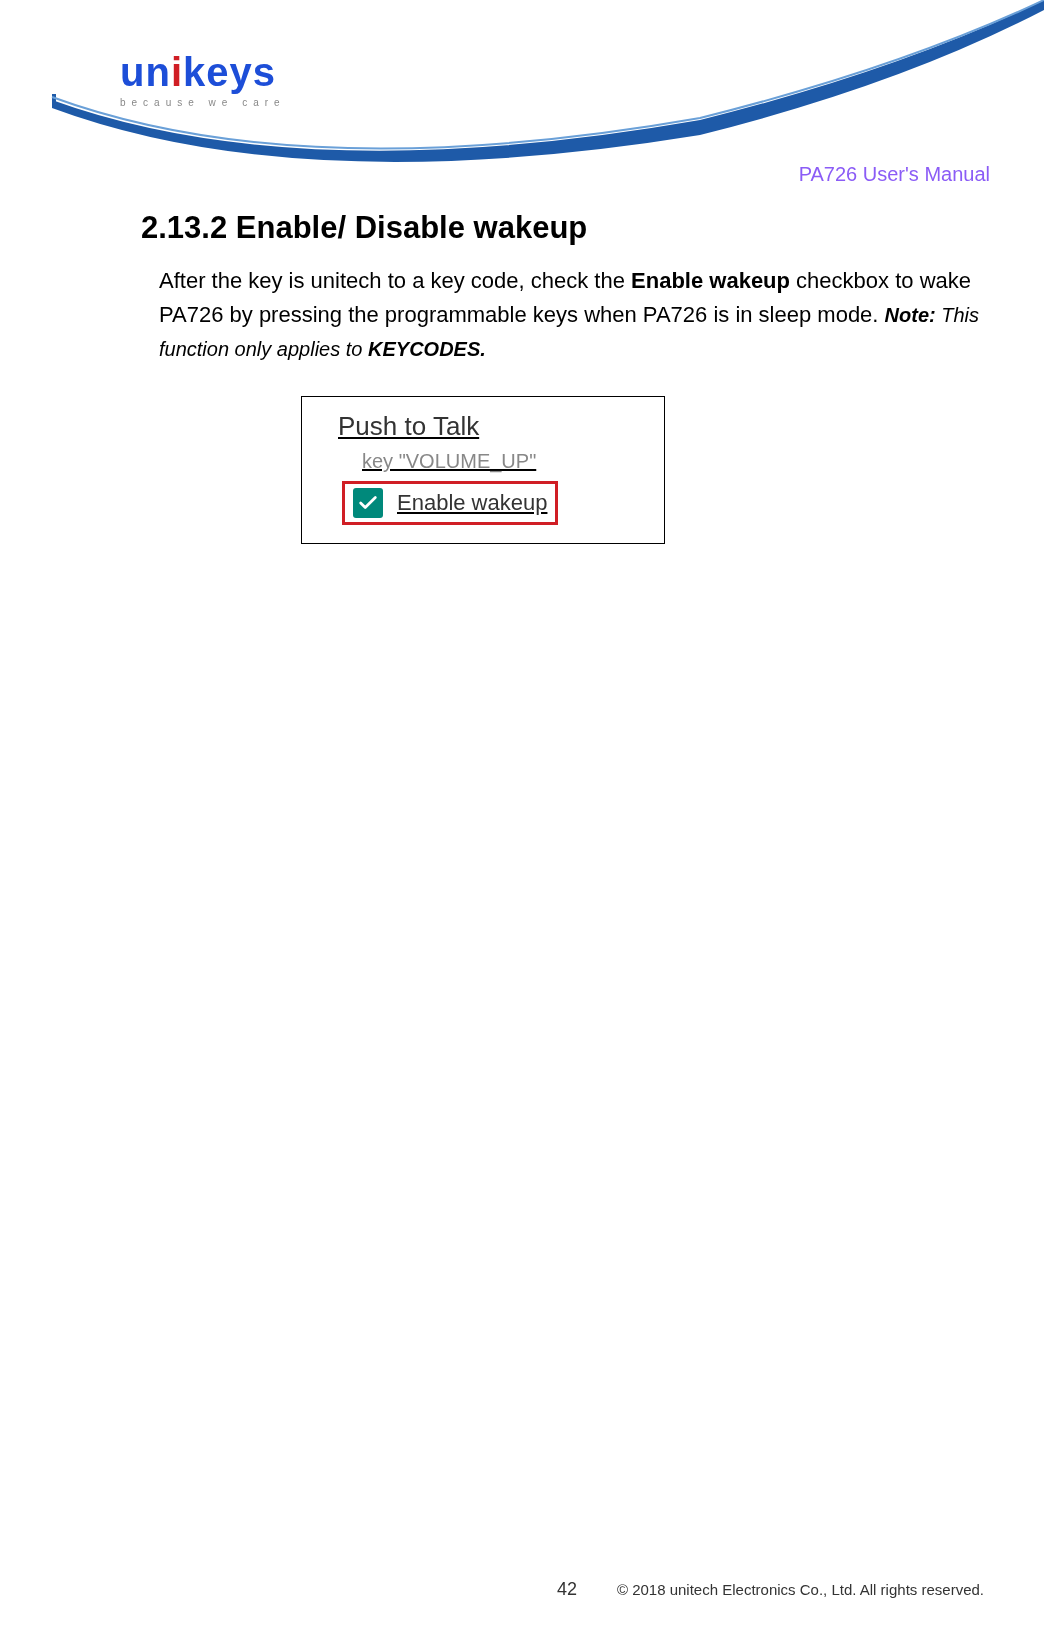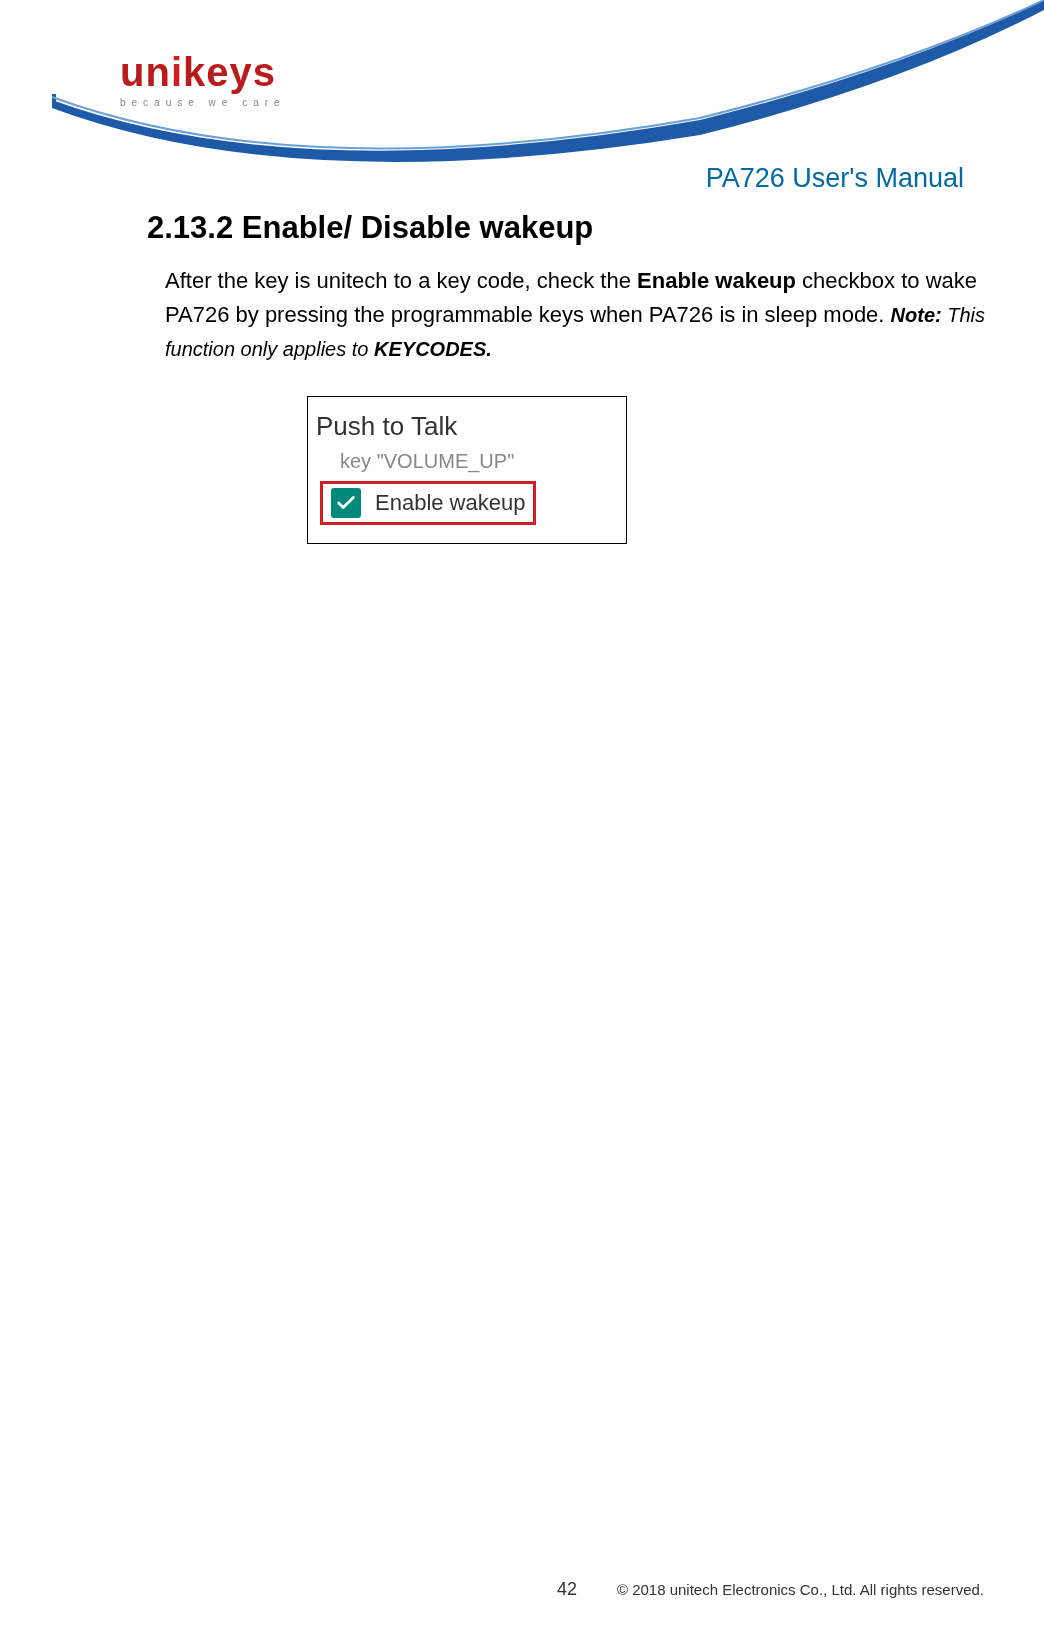--- a/index.html
+++ b/index.html
@@ -32,40 +32,40 @@
       font-weight: bold;
       color: #1e5aa8;
       letter-spacing: 1px;
       font-family: Arial, sans-serif;
     }
     .logo-text .dot {
       color: #d01e25;
       font-size: 40px;
     }
     .logo-text .un {
-      color: #b91c1c;
+      color: #1d4ed8;
     }
     .tagline {
       font-size: 10px;
       color: #888;
       letter-spacing: 6px;
       margin-top: 2px;
     }
     .header-title {
       position: absolute;
       top: 163px;
-      right: 80px;
-      font-size: 27px;
-      color: #0369a1;
+      right: 54px;
+      font-size: 20px;
+      color: #8b5cf6;
       font-family: Arial, sans-serif;
     }
     .content {
       position: absolute;
       top: 210px;
-      left: 147px;
+      left: 141px;
       right: 55px;
     }
     .section-title {
       font-size: 31px;
       font-weight: bold;
       color: #000;
       margin-bottom: 18px;
     }
     .body-text {
       font-size: 22px;
@@ -80,24 +80,25 @@
       font-style: italic;
       font-size: 20px;
     }
     .note-text b {
       font-weight: bold;
       text-align: right;
     }
     .inner-screenshot {
       margin-top: 30px;
       margin-left: 160px;
-      width: 320px;
+      width: 364px;
       border: 1px solid #000;
-      padding: 14px 16px 18px 8px;
+      padding: 14px 16px 18px 36px;
       background: #fff;
+      text-decoration: underline;
     }
     .inner-title {
       font-size: 26px;
       color: #333;
       font-family: Arial, sans-serif;
       margin-bottom: 8px;
     }
     .inner-key {
       font-size: 20px;
       color: #888;

